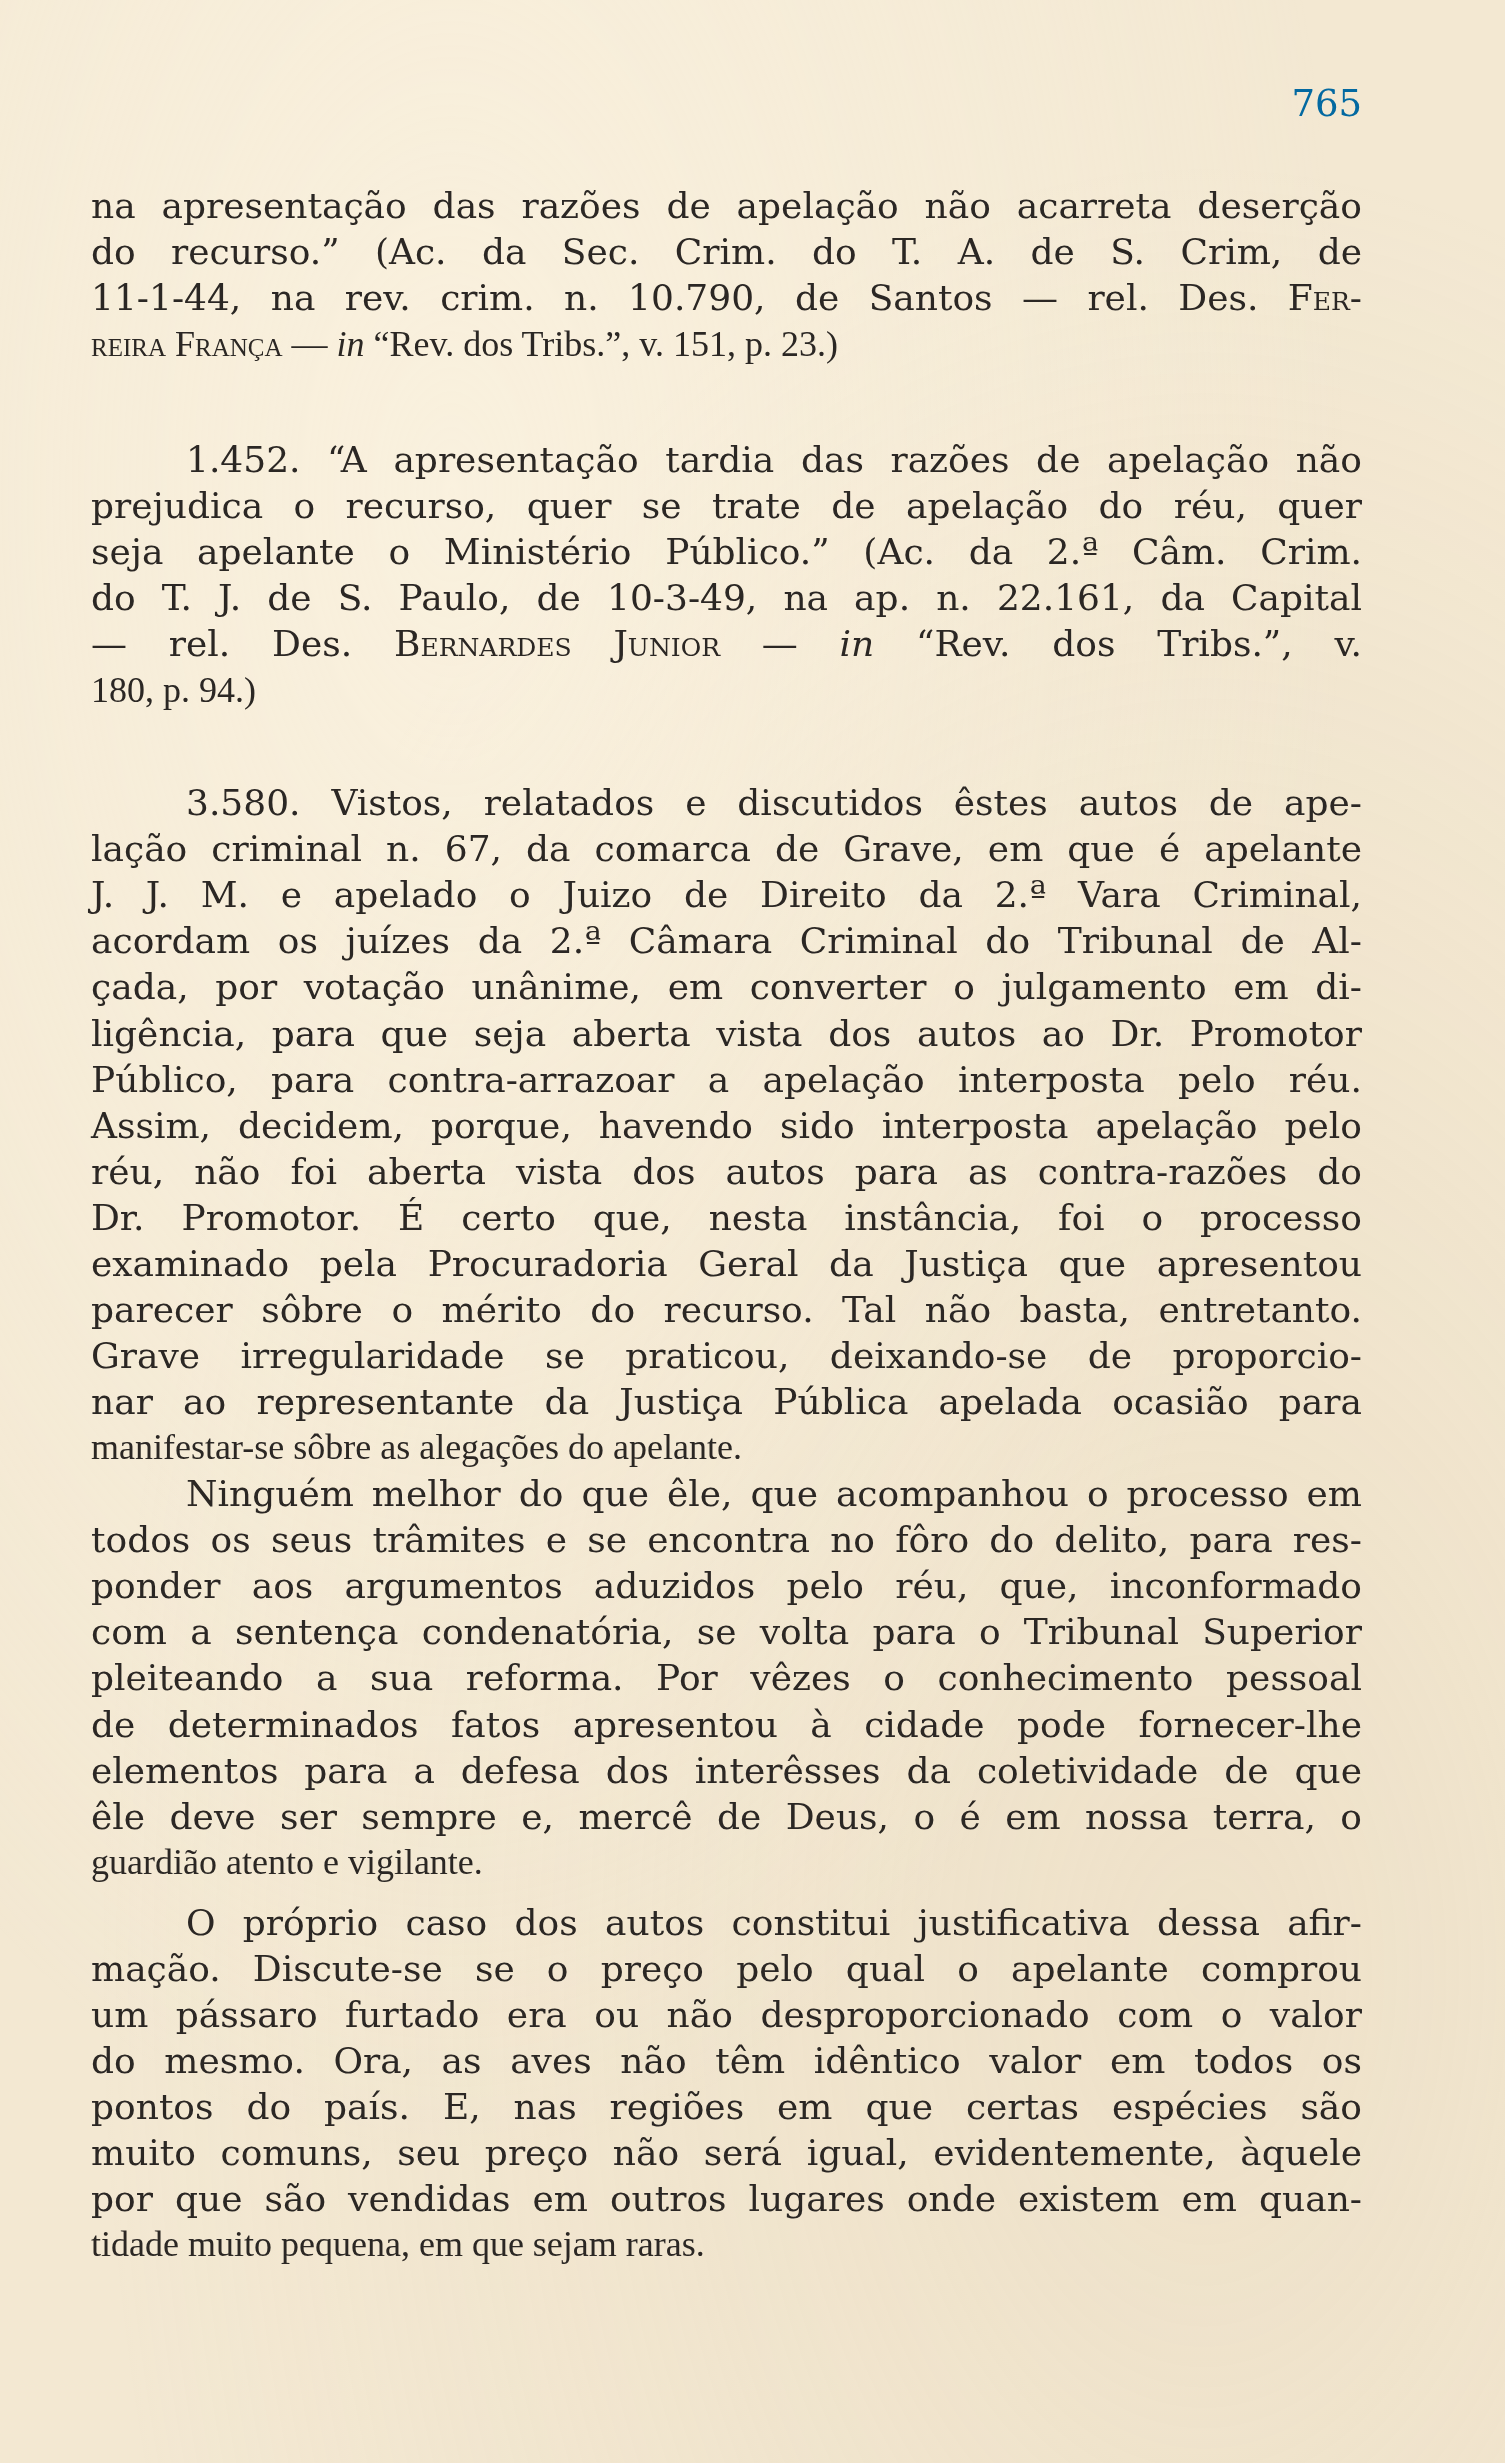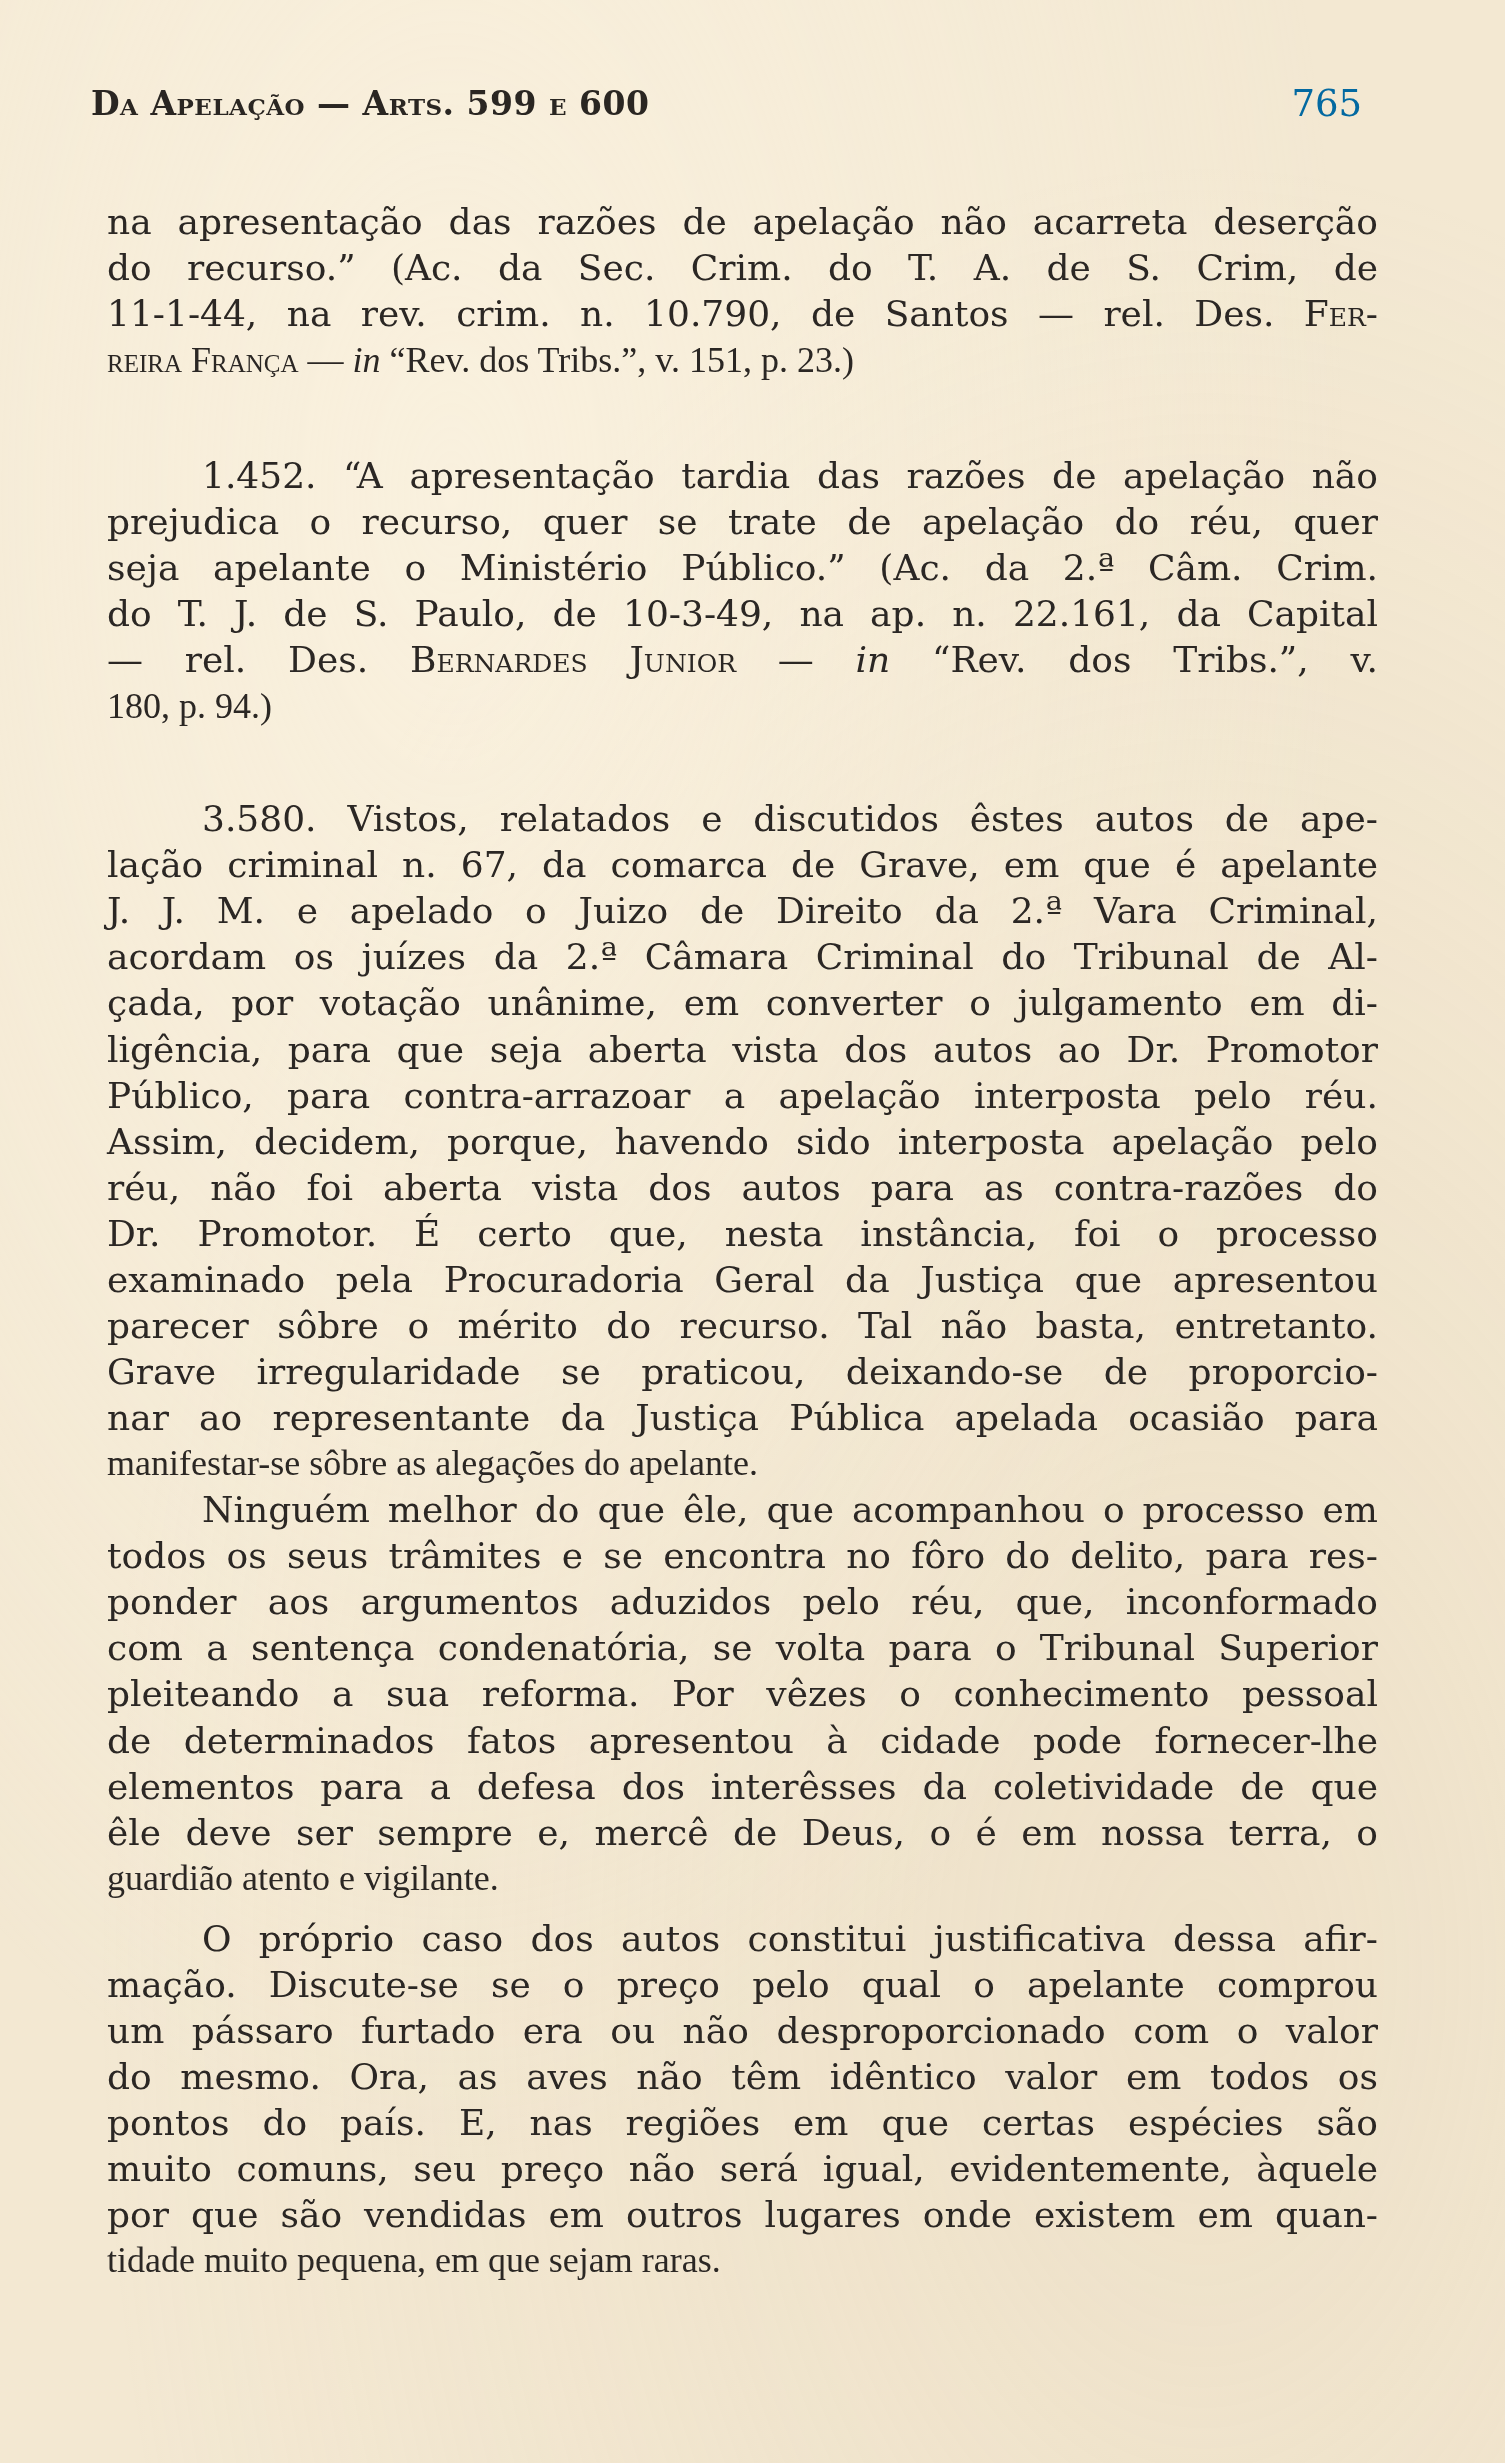--- a/index.html
+++ b/index.html
@@ -20,37 +20,36 @@
     position: absolute; left: 0; top: 0;
     font-size: 33px; font-weight: bold; letter-spacing: 0.5px;
     font-variant: small-caps; color: #2a2622;
   }
   .rh-page {
     position: absolute; right: 0; top: -2px;
     font-size: 37px; font-weight: normal; color: #0369a1;
   }
   .body-text { position: absolute; left: 91px; top: 0; width: 1271px; }
   .line {
-    position: absolute; left: 16px; width: 1271px; height: 47px;
+    position: absolute; left: 0; width: 1271px; height: 47px;
     font-size: 36px; line-height: 47px; white-space: nowrap;
     text-align: justify; text-align-last: justify;
-    letter-spacing: 0px; color: #2b2724; margin-top: 16px;
+    letter-spacing: 0px; color: #2b2724;
   }
   .line.last { text-align-last: left; font-family: Liberation Serif, serif; }
   .line.indent { padding-left: 95px; width: 1176px; }
   .sc { font-variant: small-caps; }
   .it { font-style: italic; }
 </style>
 </head>
 <body>
 
 <div class="page">
 
   <div class="running-head">
-    <span class="rh-title">Da Apelação — Arts. 599 e 600</span>
     <span class="rh-page">765</span>
   </div>
 
   <div class="body-text">
 
     <div>
       <div class="line" style="top:182px">na apresentação das razões de apelação não acarreta deserção</div>
       <div class="line" style="top:228px">do recurso.” (Ac. da Sec. Crim. do T. A. de S. Crim, de</div>
       <div class="line" style="top:274px"><span>11-1-44, na rev. crim. n. 10.790, de Santos — rel. Des. </span><span class="sc">Fer-</span></div>
       <div class="line last" style="top:321px"><span class="sc">reira França</span><span> — </span><span class="it">in</span><span> “Rev. dos Tribs.”, v. 151, p. 23.)</span></div>

